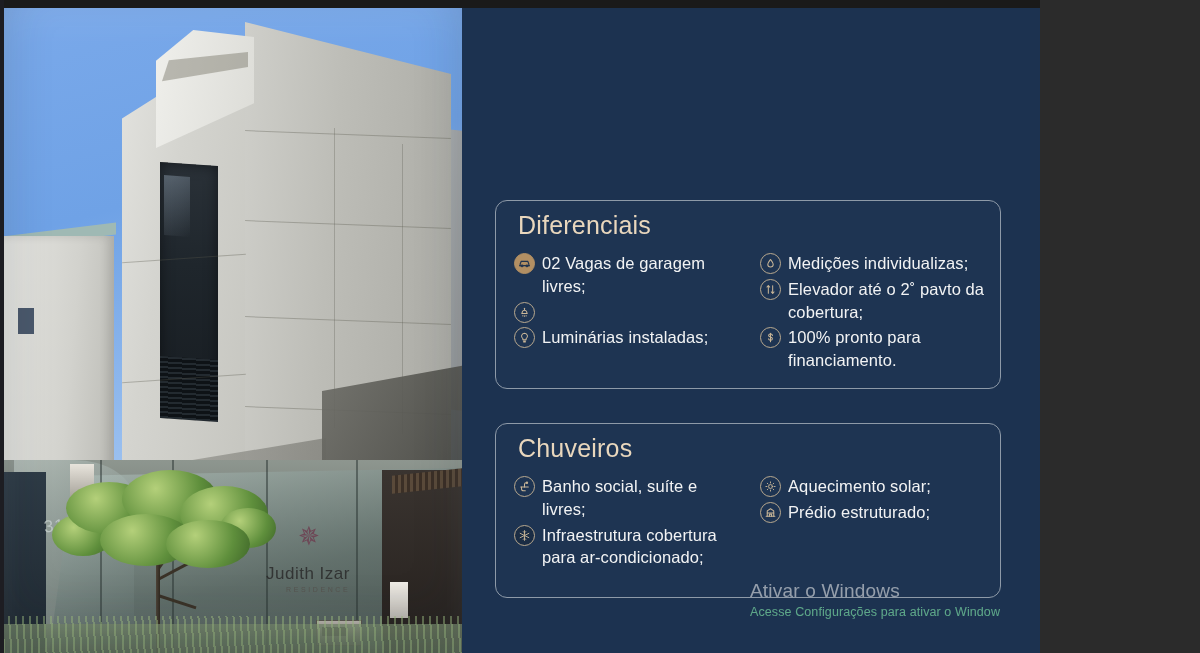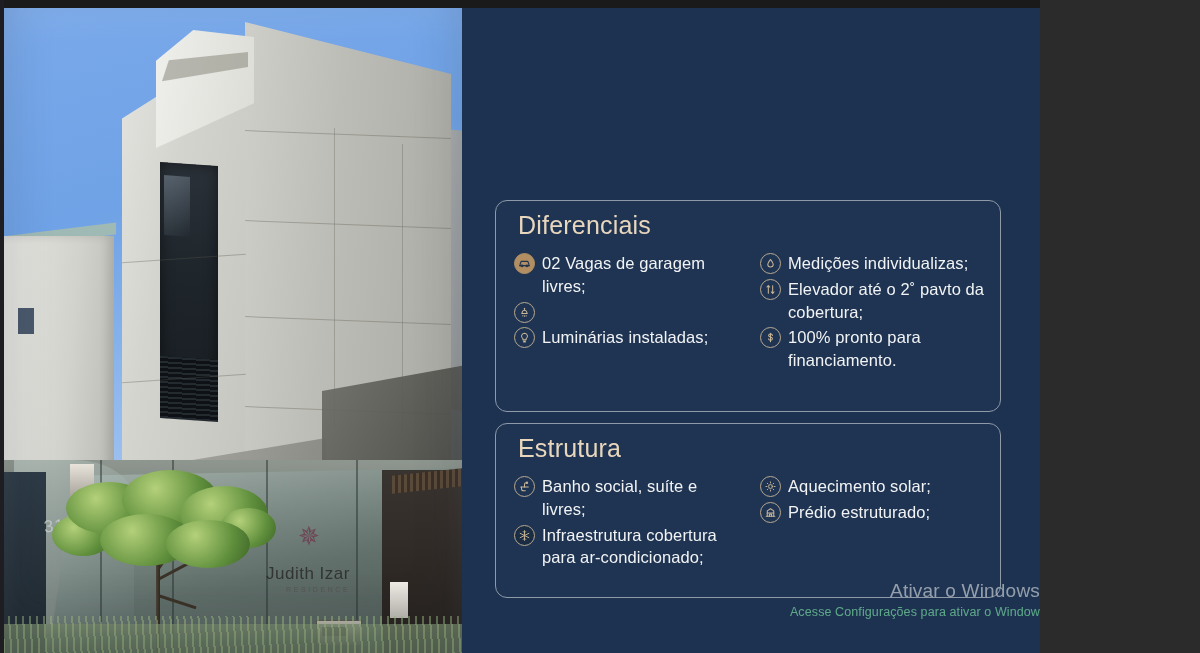--- a/index.html
+++ b/index.html
@@ -238,21 +238,21 @@
     color:#e9d7bd; font-size:33px; line-height:1.42; font-weight:400;
     letter-spacing:.2px;
   }
 
   .card{
     position:absolute; left:33px; width:506px;
     border:1px solid #8e9aa8;
     border-radius:12px;
     background:rgba(255,255,255,.012);
   }
-  #card-diferenciais{ top:192px; height:212px;padding-left:19px; }
+  #card-diferenciais{ top:192px; height:189px;padding-left:19px; }
   #card-estrutura{   top:415px; height:175px; }
 
   .card-title{
     position:absolute; left:22px; top:10px;
     color:#e9d7bd; font-size:25px; font-weight:400; letter-spacing:.2px;
   }
   .card-cols{
     position:absolute; left:18px; top:50px; right:10px;
     display:flex; gap:16px;
   }
@@ -276,21 +276,21 @@
   .ic.filled{
     background:#b28f63; border-color:#b28f63; color:#22344e;
   }
   .ic.solid{
     background:#1a2c44;
   }
 
   
   .watermark{
     position:absolute; right:0px; top:572px; width:290px;
-    text-align:right; pointer-events:none; z-index:40;
+    pointer-events:none; z-index:40;
   }
   .wm1{ color:#c3c8ce; font-size:19px; opacity:.72; letter-spacing:.2px; }
   .wm2{ color:#86efac; font-size:12.5px; opacity:.62; margin-top:3px; letter-spacing:.1px; white-space:nowrap; }
 </style>
 </head>
 <body>
 
 <div id="stage">
 
   <div class="desktop-strip"></div>
@@ -432,21 +432,21 @@
                     <path d="M15.5 8.2c0-1.7-1.6-2.7-3.5-2.7s-3.5.9-3.5 2.8c0 1.8 1.7 2.4 3.5 2.9s3.5 1.1 3.5 3-1.7 2.8-3.5 2.8-3.5-1-3.5-2.7"></path>
                   </svg>
                 </span>
                 <span class="item-text">100% pronto para financiamento.</span>
               </div>
             </div>
         </div>
       </div>
 
       <div class="card" id="card-estrutura">
-        <div class="card-title">Estrutura</div>
+        <div class="card-title">Chuveiros</div>
         <div class="card-cols">
           <div class="col">
               <div class="item">
                 <span class="ic">
                   <svg width="13" height="13" viewBox="0 0 24 24" fill="none" stroke="currentColor" stroke-width="1.9" stroke-linecap="round" stroke-linejoin="round">
                     <path d="M5 13h14"></path>
                     <path d="M6.5 13v3a4 4 0 0 0 4 4h3"></path>
                     <path d="M12 13V8a3 3 0 0 1 3-3h1"></path>
                     <circle cx="16.5" cy="5" r="1.3"></circle>
                   </svg>

